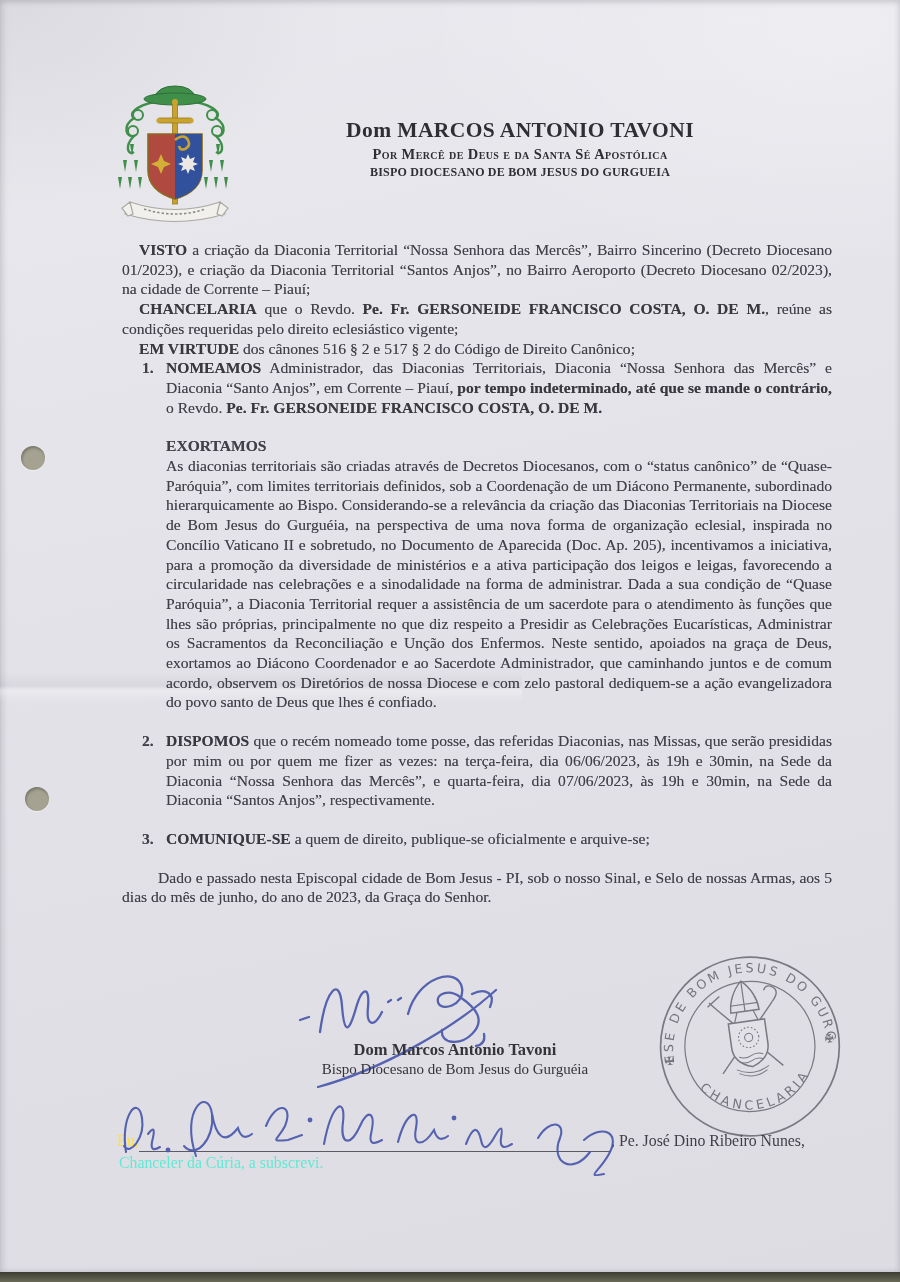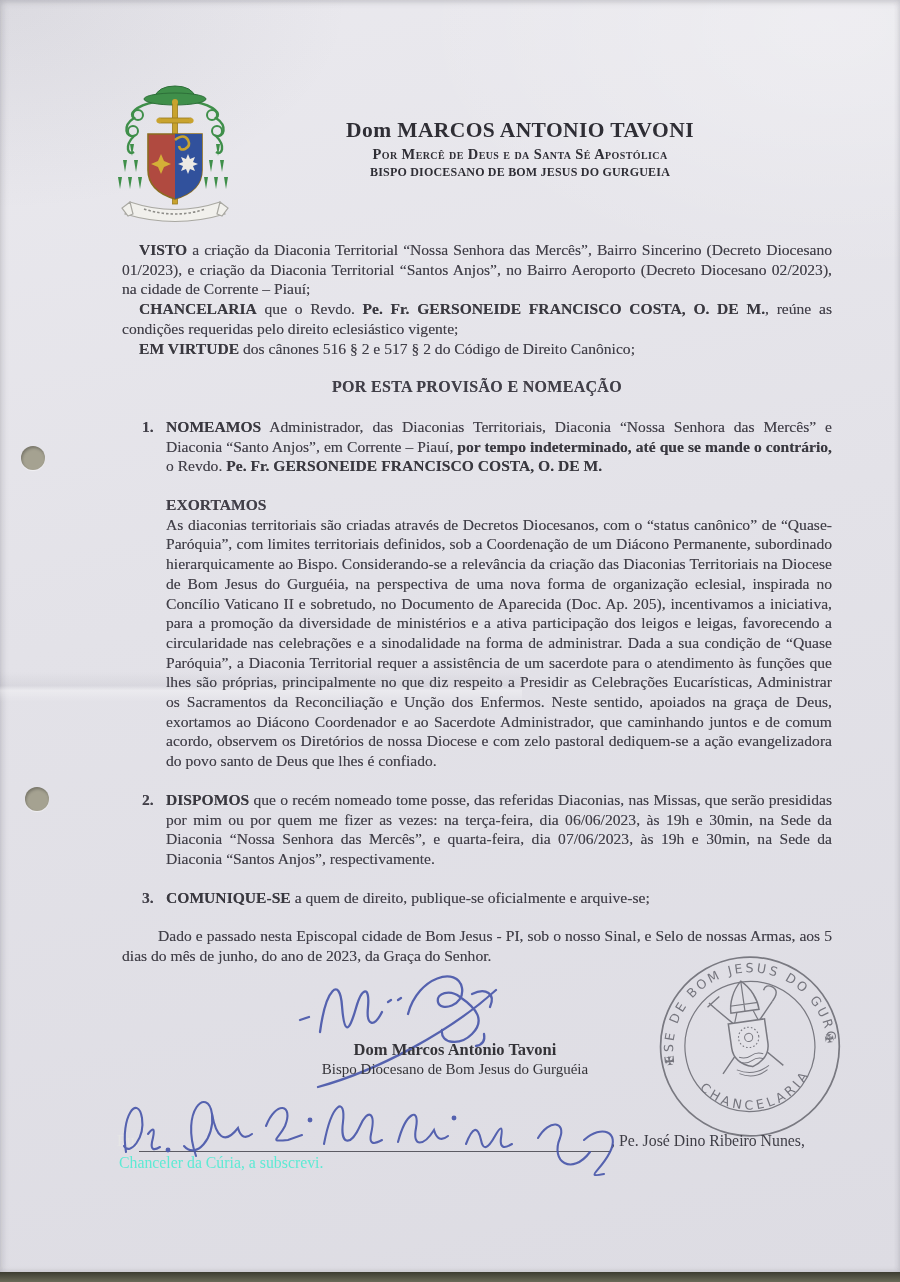--- a/index.html
+++ b/index.html
@@ -39,21 +39,21 @@
   .closing{text-indent:36px;margin-top:14px !important;}
   b{color:#39383f;}
 
   .sigblock{position:absolute;left:270px;top:1040px;width:370px;text-align:center;color:#353439;}
   .sig-name{font-size:16.5px;font-weight:bold;}
   .sig-role{font-size:15px;margin-top:1px;}
   .bishop-sig{position:absolute;left:288px;top:960px;width:268px;height:132px;}
 
   .seal{position:absolute;left:646px;top:948px;width:208px;height:198px;transform:rotate(-8deg);opacity:.85;}
 
-  .footer-eu{position:absolute;left:117px;top:1132px;font-size:15.8px;color:#e5e5e5;}
+  .footer-eu{position:absolute;left:117px;top:1132px;font-size:15.8px;color:#fde047;}
   .sig-underline{position:absolute;left:139px;top:1151px;width:472px;border-bottom:1.4px solid #5c5b63;}
   .footer-name{position:absolute;left:611px;top:1132px;font-size:15.8px;color:#3f3e46;}
   .footer-role{position:absolute;left:119px;top:1154px;font-size:15.8px;color:#5eead4;}
   .chanc-sig{position:absolute;left:110px;top:1080px;width:545px;height:100px;}
   .bottom-strip{position:absolute;left:0;top:1272px;width:900px;height:10px;
     background:linear-gradient(to bottom,#3c3c31,#6a6a58);}
 </style>
 </head>
 <body>
 
@@ -120,21 +120,20 @@
     <div class="t-name">Dom MARCOS ANTONIO TAVONI</div>
     <div class="t-sub">Por Mercê de Deus e da Santa Sé Apostólica</div>
     <div class="t-bishop">BISPO DIOCESANO DE BOM JESUS DO GURGUEIA</div>
   </div>
 
   <div class="content">
     <p class="indent"><b>VISTO</b><span> a criação da Diaconia Territorial “Nossa Senhora das Mercês”, Bairro Sincerino (Decreto Diocesano 01/2023), e criação da Diaconia Territorial “Santos Anjos”, no Bairro Aeroporto (Decreto Diocesano 02/2023), na cidade de Corrente – Piauí;</span></p>
     <p class="indent"><b>CHANCELARIA</b><span> que o Revdo. </span><b>Pe. Fr. GERSONEIDE FRANCISCO COSTA, O. DE M.</b><span>, reúne as condições requeridas pelo direito eclesiástico vigente;</span></p>
     <p class="indent"><b>EM VIRTUDE</b><span> dos cânones 516 § 2 e 517 § 2 do Código de Direito Canônico;</span></p>
 
-    <p class="prov-heading">POR ESTA PROVISÃO E NOMEAÇÃO</p>
 
     <div class="item">
       <span class="num">1.</span>
       <div class="itext"><b>NOMEAMOS</b><span> Administrador, das Diaconias Territoriais, Diaconia “Nossa Senhora das Mercês” e Diaconia “Santo Anjos”, em Corrente – Piauí, </span><b>por tempo indeterminado, até que se mande o contrário,</b><span> o Revdo. </span><b>Pe. Fr. GERSONEIDE FRANCISCO COSTA, O. DE M.</b></div>
     </div>
 
     <div class="exhort">
       <div class="label">EXORTAMOS</div>
       <div><span>As diaconias territoriais são criadas através de Decretos Diocesanos, com o “status canônico” de “Quase-Paróquia”, com limites territoriais definidos, sob a Coordenação de um Diácono Permanente, subordinado hierarquicamente ao Bispo. Considerando-se a relevância da criação das Diaconias Territoriais na Diocese de Bom Jesus do Gurguéia, na perspectiva de uma nova forma de organização eclesial, inspirada no Concílio Vaticano II e sobretudo, no Documento de Aparecida (Doc. Ap. 205), incentivamos a iniciativa, para a promoção da diversidade de ministérios e a ativa participação dos leigos e leigas, favorecendo a circularidade nas celebrações e a sinodalidade na forma de administrar. Dada a sua condição de “Quase Paróquia”, a Diaconia Territorial requer a assistência de um sacerdote para o atendimento às funções que lhes são próprias, principalmente no que diz respeito a Presidir as Celebrações Eucarísticas, Administrar os Sacramentos da Reconciliação e Unção dos Enfermos. Neste sentido, apoiados na graça de Deus, exortamos ao Diácono Coordenador e ao Sacerdote Administrador, que caminhando juntos e de comum acordo, observem os Diretórios de nossa Diocese e com zelo pastoral dediquem-se a ação evangelizadora do povo santo de Deus que lhes é confiado.</span></div>
     </div>

